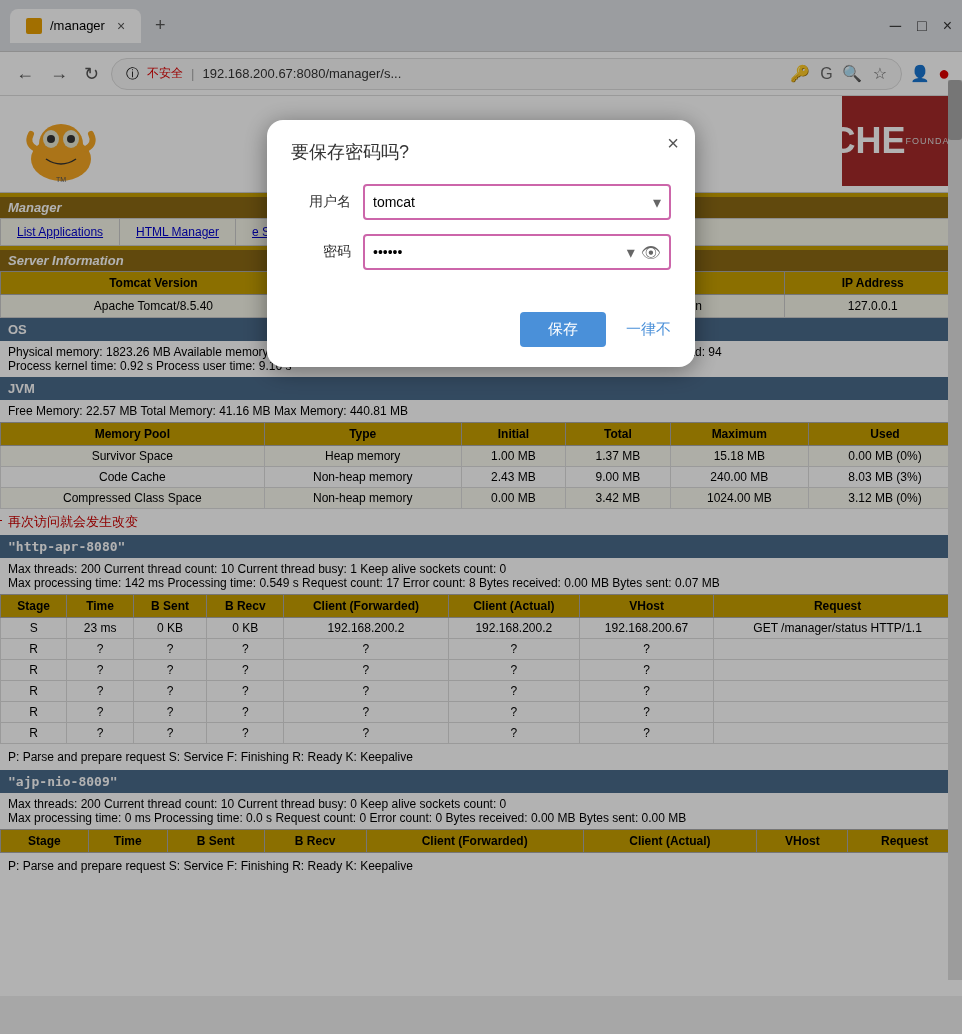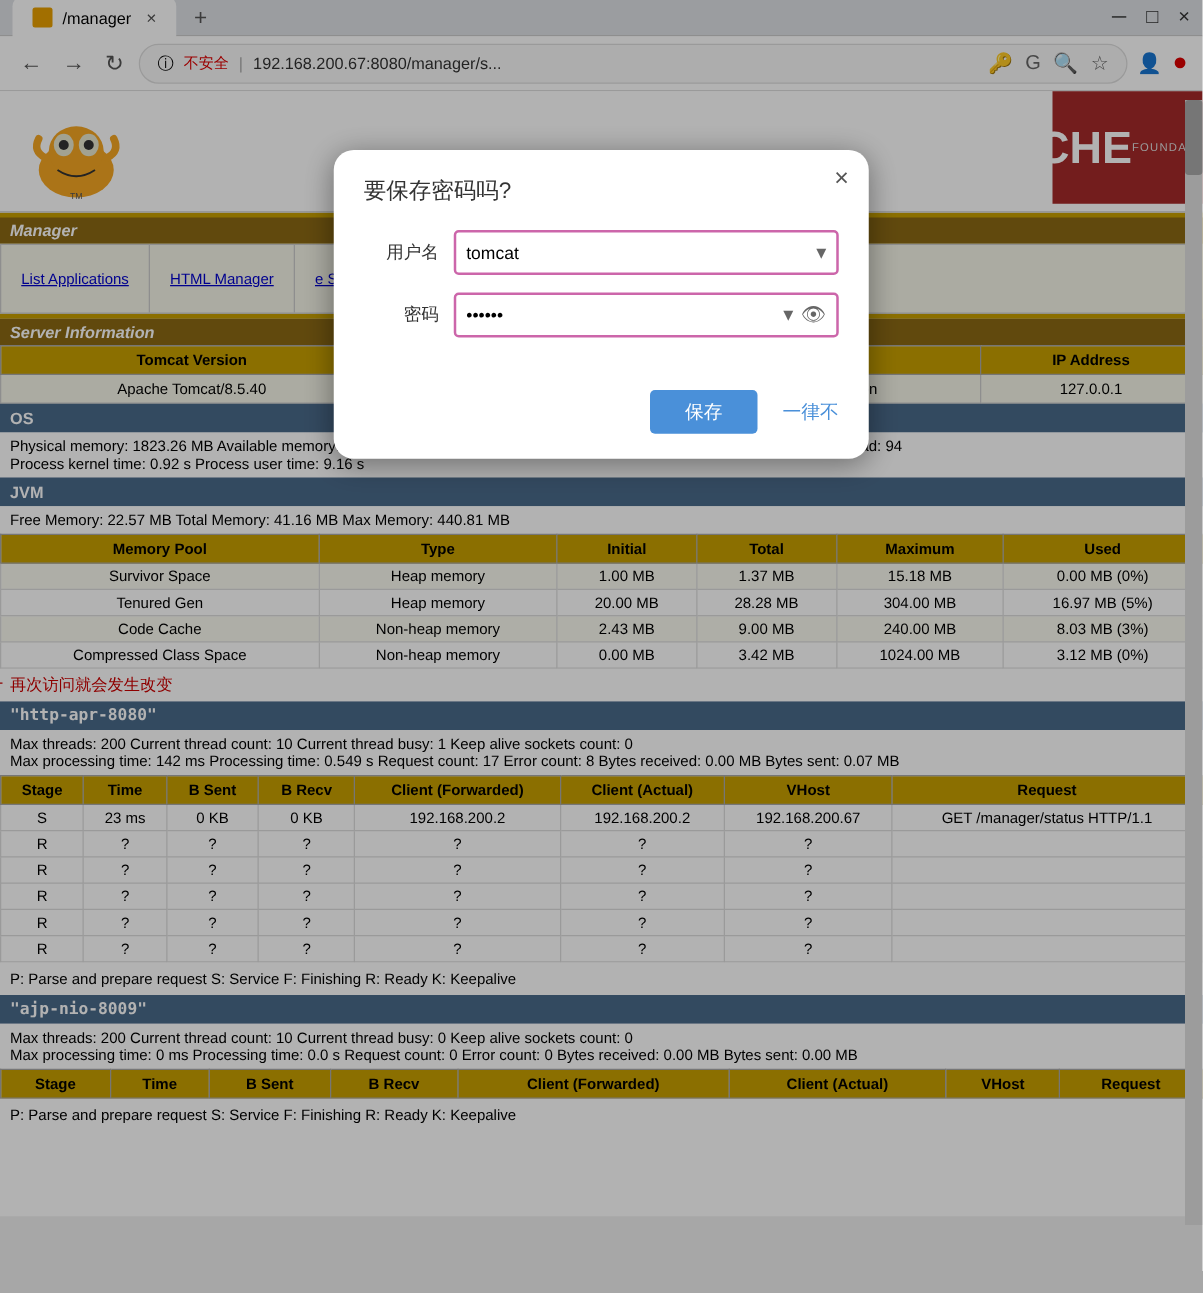--- a/index.html
+++ b/index.html
@@ -1,21 +1,21 @@
 <!DOCTYPE html>
 <html><head>
   <meta charset="utf-8">
   <style>
     * { box-sizing: border-box; margin: 0; padding: 0; }
     body { font-family: Arial, sans-serif; font-size: 12px; background: #f0f0f0; width: 962px; min-height: 1034px; overflow-x: hidden; }
 
     
     .browser-titlebar {
       background: #dee1e6;
-      height: 29px;
+      height: 52px;
       display: flex;
       align-items: center;
       padding: 0 10px;
       gap: 8px;
       border-bottom: 1px solid #ccc;
     }
     .tab-active {
       background: white;
       border-radius: 8px 8px 0 0;
       padding: 6px 16px;
@@ -137,21 +137,21 @@
       font-style: italic;
       padding: 3px 8px;
       font-size: 13px;
     }
     .nav-links {
       display: flex;
       background: #f5f5e8;
       border: 1px solid #ccc;
     }
     .nav-link {
-      padding: 20px 16px;
+      padding: 6px 16px;
       color: #0000cc;
       text-decoration: underline;
       cursor: pointer;
       border-right: 1px solid #ccc;
       font-size: 12px;
       text-align: center;
     }
 
     
     .section-header {
@@ -496,28 +496,20 @@
     <tbody id="mem-table-body">
         <tr>
           <td>Survivor Space</td>
           <td>Heap memory</td>
           <td>1.00 MB</td>
           <td>1.37 MB</td>
           <td>15.18 MB</td>
           <td>0.00 MB (0%)</td>
         </tr>
         <tr>
-          <td>Tenured Gen</td>
-          <td>Heap memory</td>
-          <td>20.00 MB</td>
-          <td>28.28 MB</td>
-          <td>304.00 MB</td>
-          <td>16.97 MB (5%)</td>
-        </tr>
-        <tr>
           <td>Code Cache</td>
           <td>Non-heap memory</td>
           <td>2.43 MB</td>
           <td>9.00 MB</td>
           <td>240.00 MB</td>
           <td>8.03 MB (3%)</td>
         </tr>
         <tr>
           <td>Compressed Class Space</td>
           <td>Non-heap memory</td>

